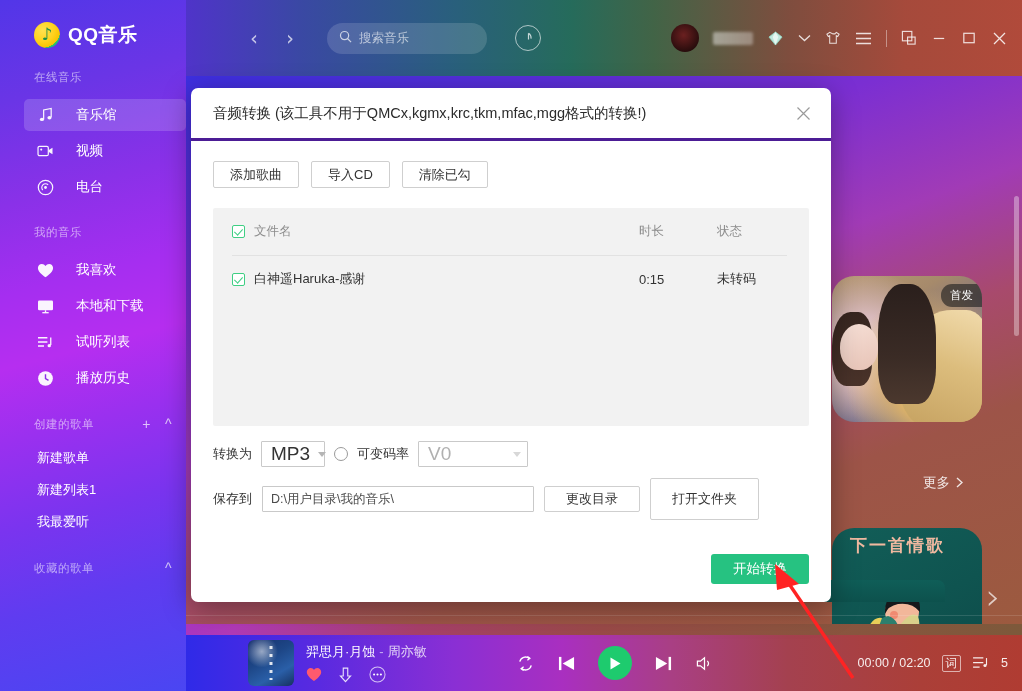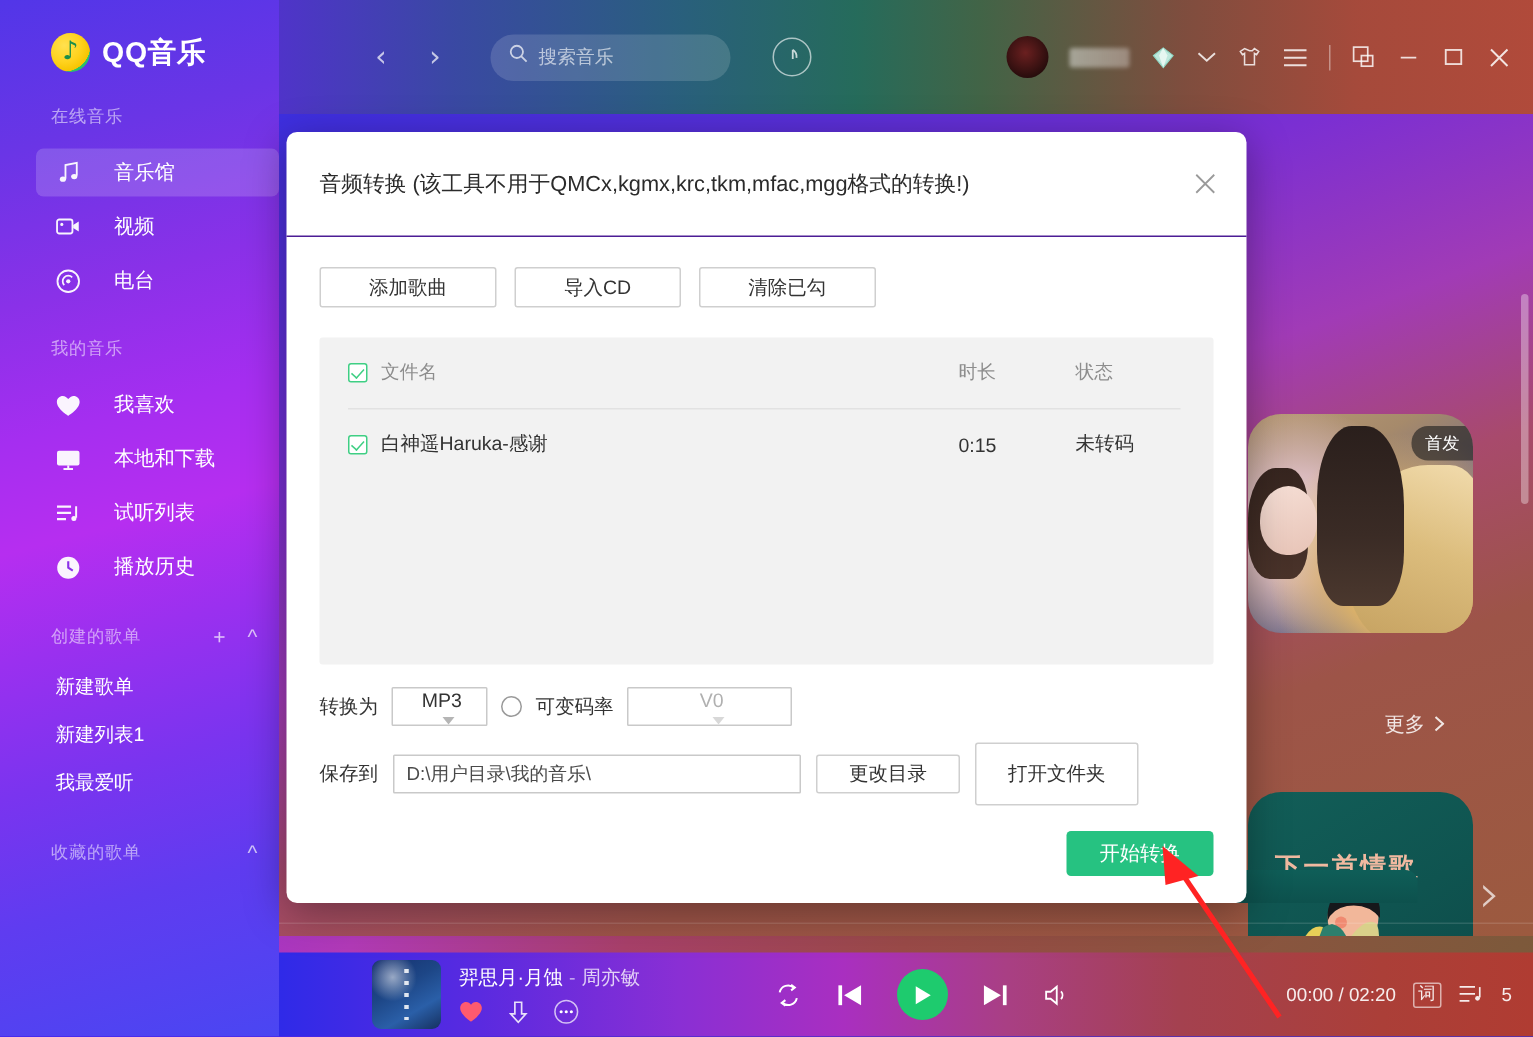--- a/index.html
+++ b/index.html
@@ -154,22 +154,22 @@
   .badge-tag {
     position: absolute; right: 0; top: 8px;
     background: rgba(30,30,30,.62); color: #fff;
     font-size: 11.5px; padding: 4px 9px; border-radius: 11px 0 0 11px;
   }
   #card-green {
     left: 646px; top: 452px; width: 150px; height: 150px;
     background: linear-gradient(150deg, #125e58 0%, #0f5450 55%, #0d4a48 100%);
   }
   #card-green .title {
-    position: absolute; left: 18px; top: 38px;
-    font-size: 17px; color: #f0b9a0; letter-spacing: 2px; font-weight: 600; text-decoration: underline;
+    position: absolute; left: 18px; top: 6px;
+    font-size: 17px; color: #f0b9a0; letter-spacing: 2px; font-weight: 600;
   }
   #card-green .person {
     position: absolute; left: 22px; bottom: 0; width: 110px; height: 96px;
   }
   .more-link {
     position: absolute; left: 737px; top: 398px;
     color: rgba(255,255,255,.85); font-size: 13.5px;
     display: flex; align-items: center; gap: 6px; cursor: pointer;
   }
   .chev-right-big {
@@ -235,34 +235,34 @@
     font-size: 12.5px; color: rgba(255,255,255,.9);
   }
   #dialog {
     position: absolute; left: 191px; top: 88px; width: 640px; height: 514px;
     background: #fff; border-radius: 7px; z-index: 10;
     box-shadow: 0 6px 28px rgba(0,0,0,.35);
     display: flex; flex-direction: column;
     font-size: 13px; color: #333;
   }
   .dlg-head {
-    height: 70px; display: flex; align-items: center;
-    border-bottom: 1px solid #4c1d95; padding: 0 14px 0 22px;
+    height: 53px; display: flex; align-items: center;
+    border-bottom: 3px solid #4c1d95; padding: 0 14px 0 22px;
   }
   .dlg-title { font-size: 14.5px; color: #2b2b2b; }
   .dlg-close {
     margin-left: auto; width: 28px; height: 28px;
     display: flex; align-items: center; justify-content: center;
     color: #9a9a9a; cursor: pointer;
   }
   .dlg-body { padding: 20px 22px 0 22px; flex: 1; display: flex; flex-direction: column; }
   .btn-row { display: flex; gap: 12px; }
   .gbtn {
     border: 1px solid #cfcfcf; background: #fff; color: #333;
-    font-size: 13px; height: 27px; padding: 0 32px; border-radius: 2px;
+    font-size: 13px; height: 27px; padding: 0 16px; border-radius: 2px;
     cursor: pointer; font-family: "Liberation Sans", sans-serif;
     display: flex; align-items: center; justify-content: center;
   }
   .file-panel {
     margin-top: 20px; background: #f2f2f2; border-radius: 2px;
     height: 218px; position: relative;
   }
   .fp-head {
     display: flex; align-items: center; height: 47px;
     padding: 0 22px 0 19px; color: #8d8d8d; font-size: 12.5px;
@@ -283,21 +283,21 @@
     content: ""; position: absolute; left: 3px; top: 1px;
     width: 4px; height: 7px; border: solid #3fcf84;
     border-width: 0 1.6px 1.6px 0; transform: rotate(42deg);
   }
 
   .opt-row { display: flex; align-items: center; margin-top: 15px; gap: 9px; position: relative; }
   .lbl { font-size: 13px; color: #333; white-space: nowrap; }
   .sel {
     border: 1px solid #c9c9c9; background: #fff; height: 26px;
     display: flex; align-items: center; padding: 0 6px 0 9px;
-    font-size: 13px; color: #333; border-radius: 1px; cursor: pointer; flex-direction: column;
+    font-size: 19px; color: #333; border-radius: 1px; cursor: pointer;
   }
   .sel .cap { flex: 1; }
   .sel .caret {
     width: 0; height: 0; margin-left: 8px;
     border-left: 4px solid transparent; border-right: 4px solid transparent;
     border-top: 5px solid #b5b5b5;
   }
   .sel.disabled { color: #b0b0b0; background: #fff; }
   .sel.disabled .caret { border-top-color: #d8d8d8; }
   #sel-format { width: 64px; }

